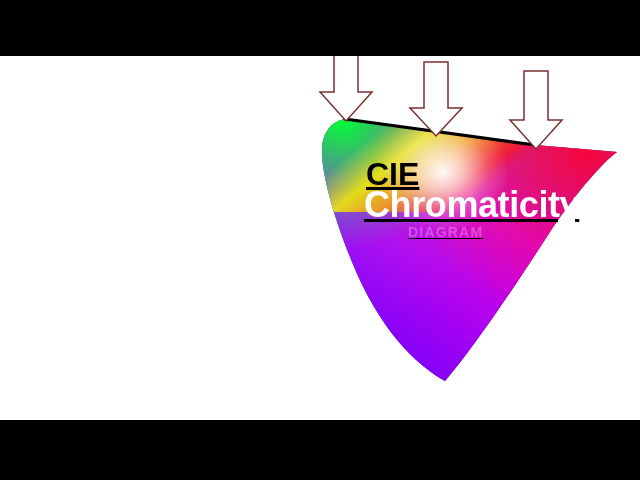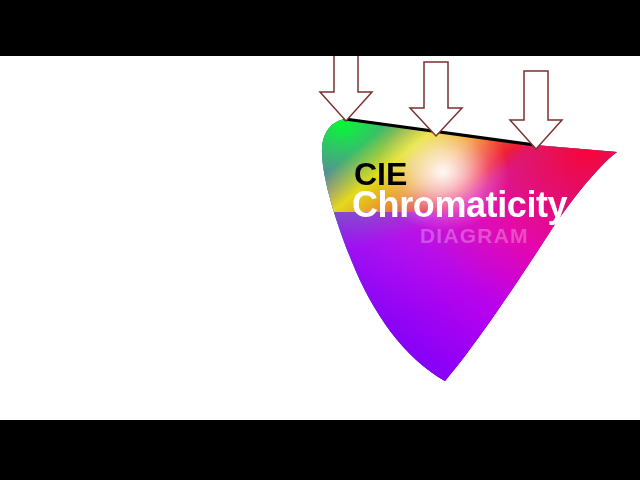--- a/index.html
+++ b/index.html
@@ -47,50 +47,51 @@
     top: 0;
     width: 640px;
     height: 480px;
   }
   #gamut-layer { z-index: 10; }
   #arrow-layer { z-index: 30; }
 
   
   #caption {
     position: absolute;
-    left: 352px;
+    left: 364px;
     top: 158px;
     z-index: 25;
     line-height: 1;
     pointer-events: none;
+    text-decoration: underline;
   }
   #title-cie {
     display: block;
     font-size: 32px;
     font-weight: bold;
     color: #000000;
     letter-spacing: 0px;
     margin-left: 2px;
   }
   #title-chromaticity {
     display: block;
     font-size: 36px;
     font-weight: bold;
     color: #ffffff;
     margin-top: -3px;
     margin-left: 0px;
     letter-spacing: -0.4px;
   }
   #title-diagram {
     display: block;
-    font-size: 21px;
+    font-size: 14px;
     font-weight: bold;
     color: rgba(255,255,255,0.27);
     margin-top: 2px;
-    margin-left: 68px;
+    margin-left: 44px;
     letter-spacing: 1.2px;
   }
 </style>
 </head>
 <body>
 
 <div id="stage">
 
   <div id="canvas"></div>
 

